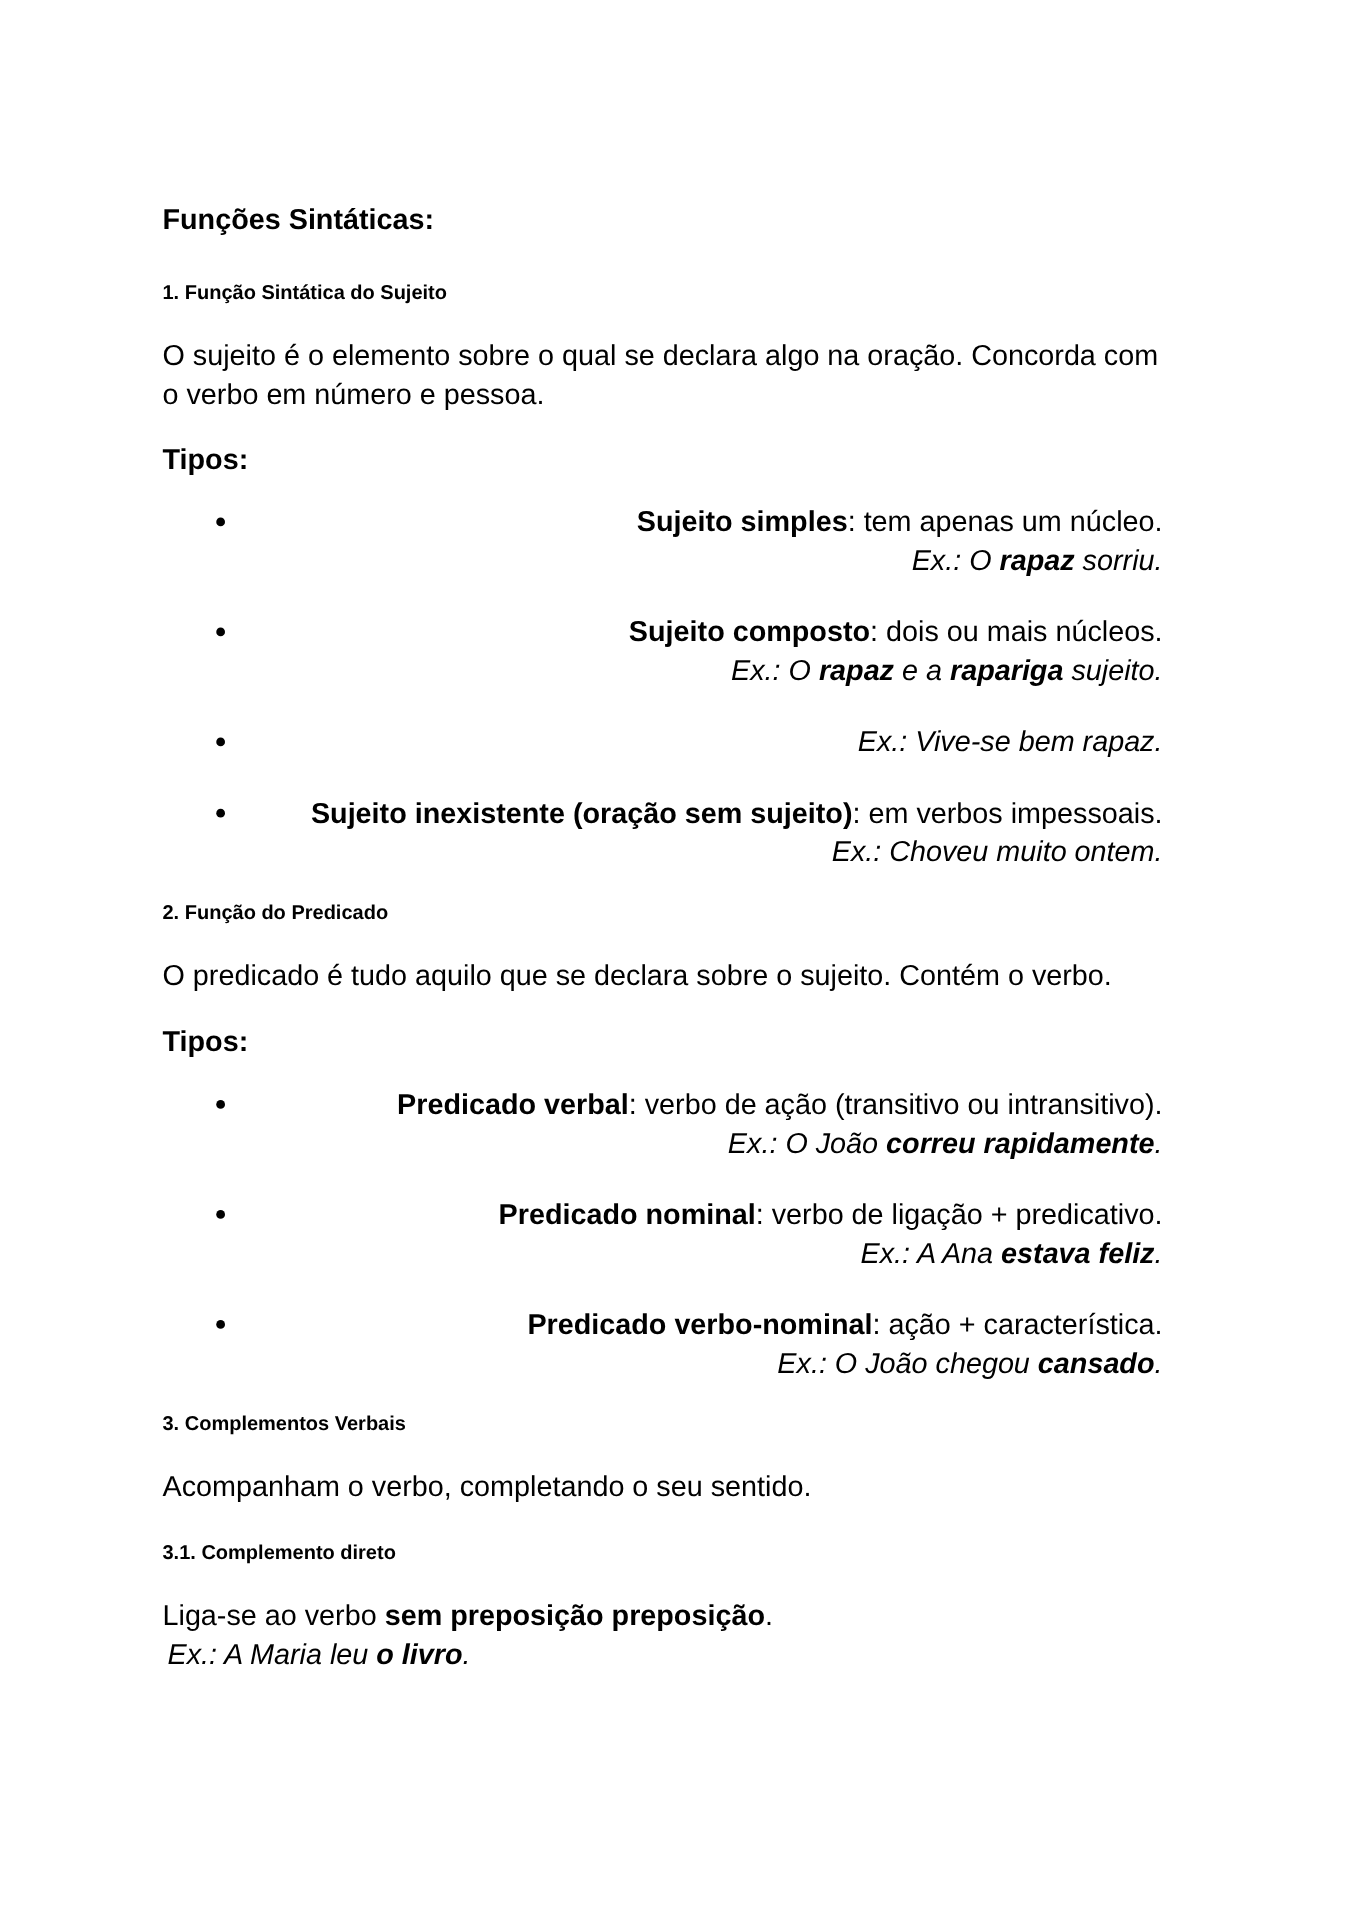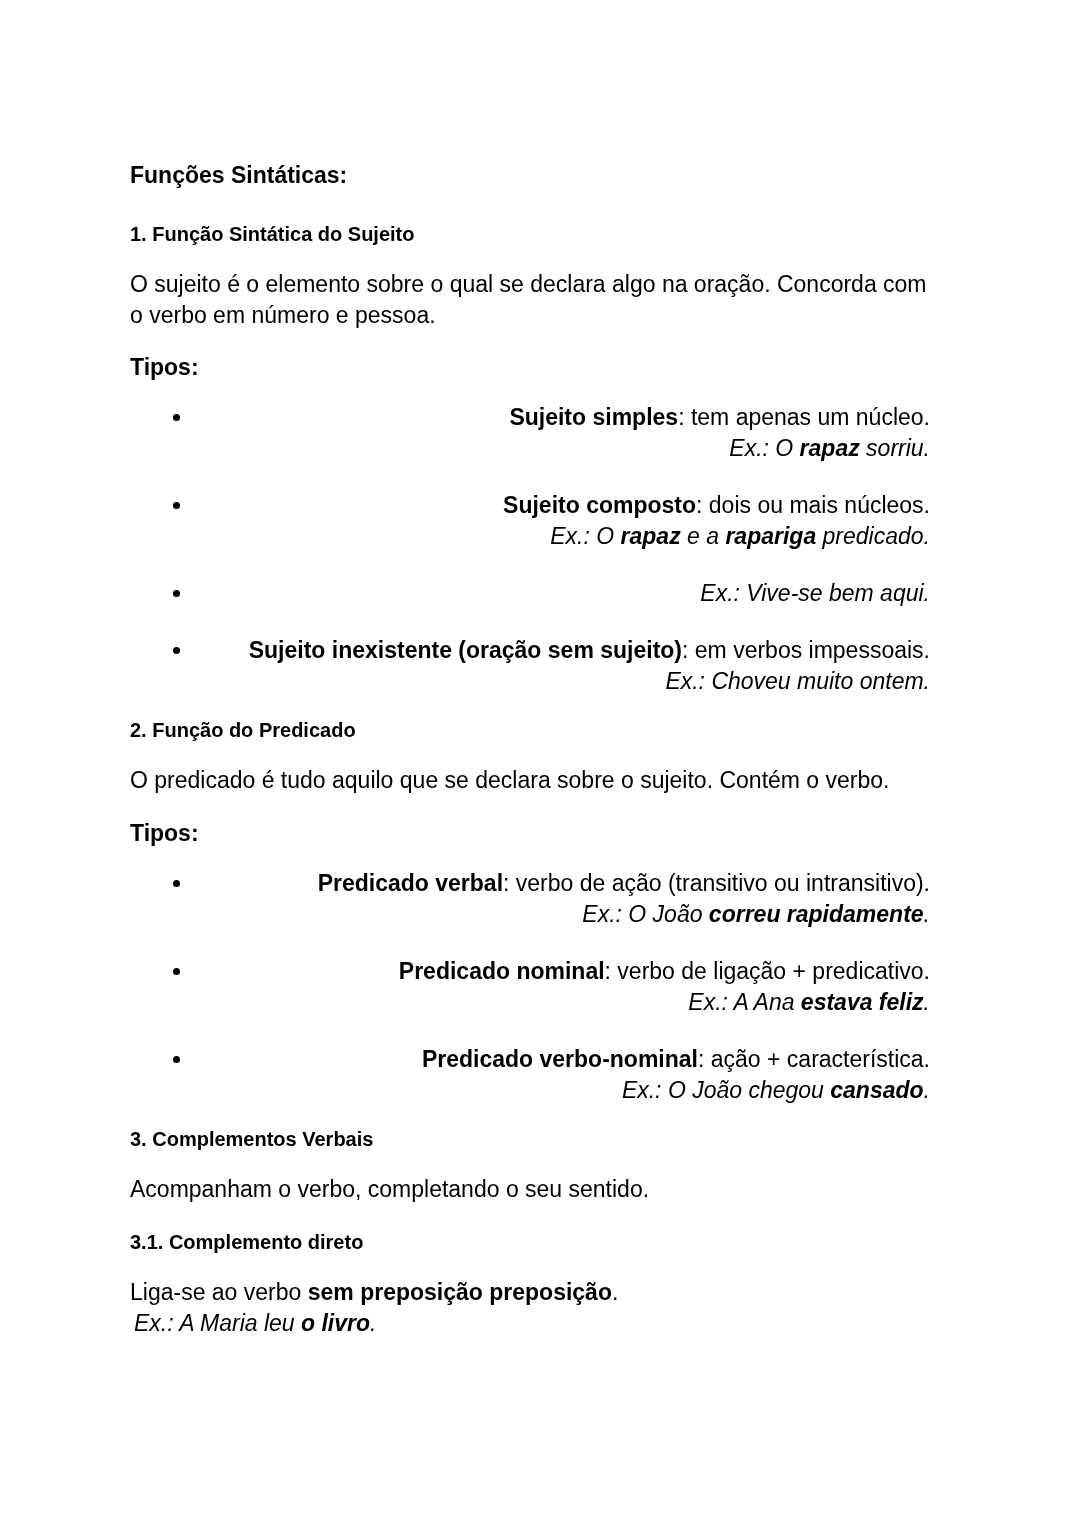--- a/index.html
+++ b/index.html
@@ -17,21 +17,21 @@
   .doc {
     margin: 160px 0 0 130px;
     width: 800px;
   }
   .block {
     font-size: 23px;
     line-height: 31px;
     margin: 0;
   }
   .heading {
-    font-size: 20px;
+    font-size: 16px;
     line-height: 31px;
     font-weight: bold;
   }
   .b { font-weight: bold; }
   .i { font-style: italic; }
   .mt18 { margin-top: 18px; }
   .mt19 { margin-top: 19px; }
   .mt21 { margin-top: 21px; }
   .mt22 { margin-top: 22px; }
   .mt28 { margin-top: 28px; }
@@ -59,24 +59,24 @@
 
   <p class="block mt21"><span class="b">Tipos:</span></p>
 
   <ul class="doc-list">
     <li class="block">
       <div><span class="b">Sujeito simples</span><span>: tem apenas um núcleo.</span></div>
       <div class="ex-line"><span class="i">Ex.: O </span><span class="b i">rapaz</span><span class="i"> sorriu.</span></div>
     </li>
     <li class="block">
       <div><span class="b">Sujeito composto</span><span>: dois ou mais núcleos.</span></div>
-      <div class="ex-line"><span class="i">Ex.: O </span><span class="b i">rapaz</span><span class="i"> e a </span><span class="b i">rapariga</span><span class="i"> predicado.</span></div>
+      <div class="ex-line"><span class="i">Ex.: O </span><span class="b i">rapaz</span><span class="i"> e a </span><span class="b i">rapariga</span><span class="i"> sujeito.</span></div>
     </li>
     <li class="block">
-      <div class="ex-line"><span class="i">Ex.: Vive-se bem aqui.</span></div>
+      <div class="ex-line"><span class="i">Ex.: Vive-se bem rapaz.</span></div>
     </li>
     <li class="block">
       <div><span class="b">Sujeito inexistente (oração sem sujeito)</span><span>: em verbos impessoais.</span></div>
       <div class="ex-line"><span class="i">Ex.: Choveu muito ontem.</span></div>
     </li>
   </ul>
 
   <p class="block heading mt18"><span class="b">2. Função do Predicado</span></p>
 
   <p class="block mt19"><span>O predicado é tudo aquilo que se declara sobre o sujeito. Contém o verbo.</span></p>

